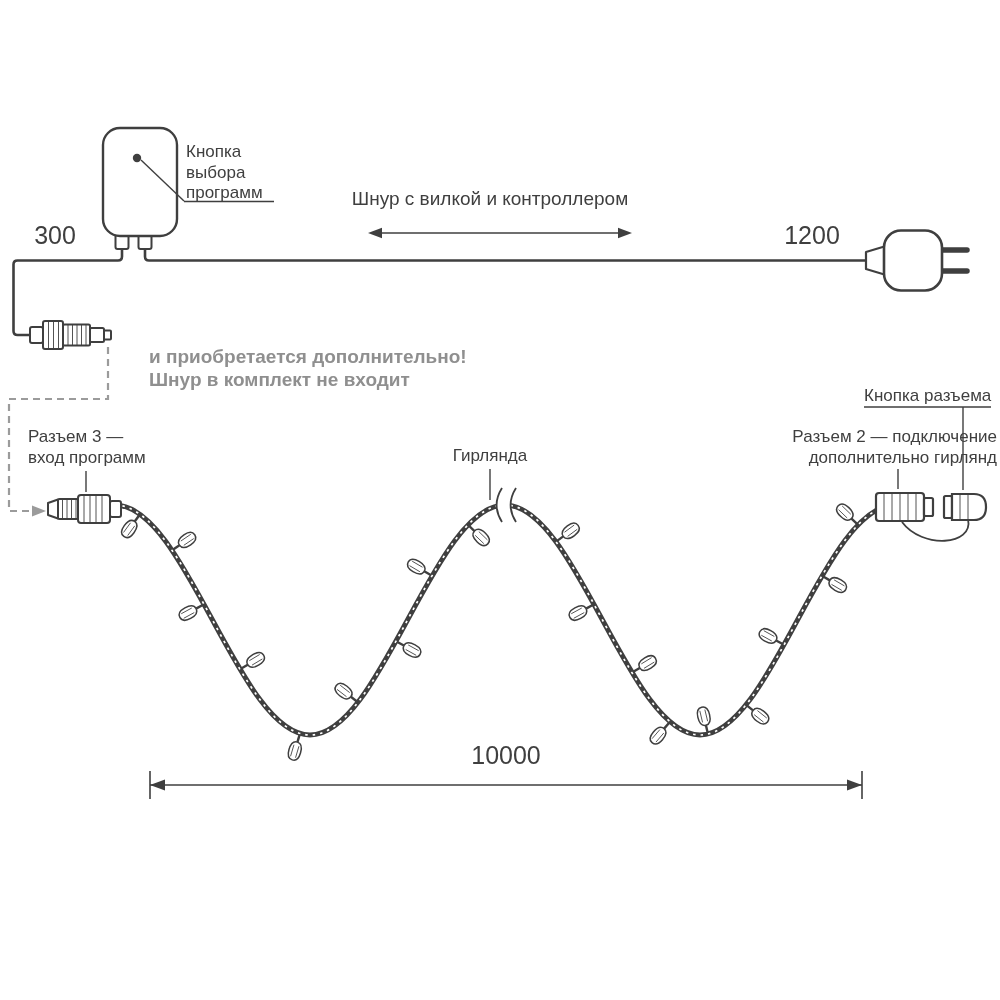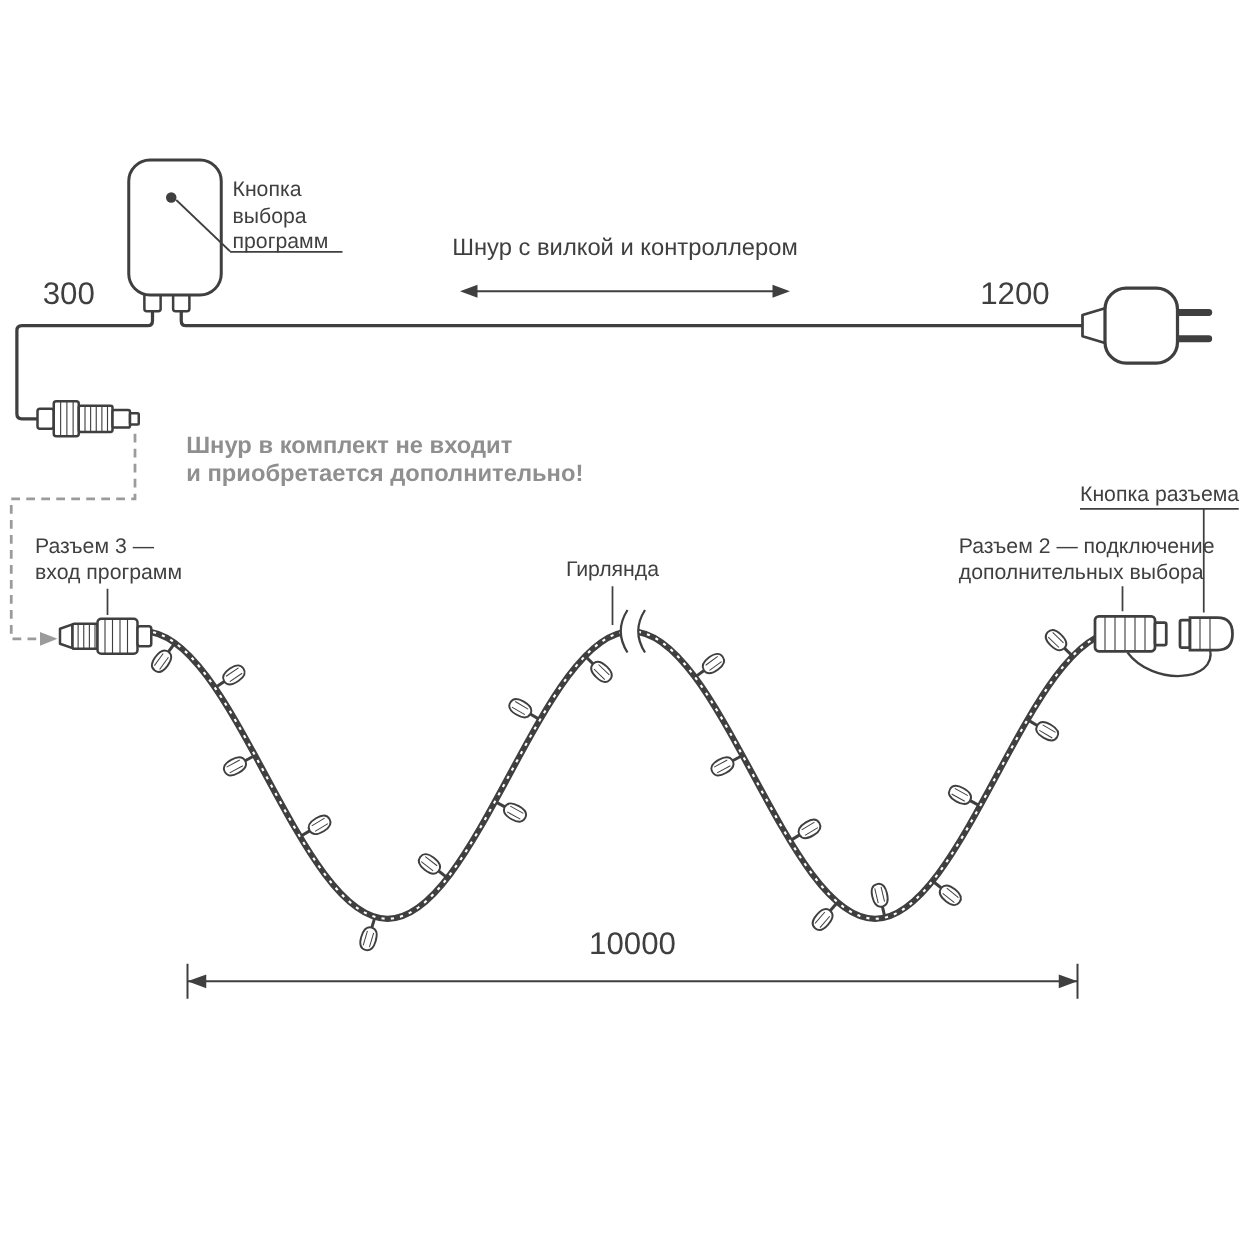--- a/index.html
+++ b/index.html
@@ -245,38 +245,38 @@
       <path d="M 862 785 L 847 779.5 V 790.5 Z" stroke="none"></path>
     </g>
   </svg>
 
   <div class="lbl fs17" style="left:186px; top:142px; width:100px;">
     <div>Кнопка</div>
     <div>выбора</div>
     <div>программ</div>
   </div>
 
-  <div class="lbl fs19 c" style="left:310px; top:187px; width:380px;text-align:center;">Шнур с вилкой и контроллером</div>
+  <div class="lbl fs19 c" style="left:300px; top:187px; width:380px;text-align:center;">Шнур с вилкой и контроллером</div>
 
   <div class="lbl fs24 c" style="left:18px;  top:221px; width:74px;">300</div>
   <div class="lbl fs24 c" style="left:772px; top:221px; width:80px;text-align:center;">1200</div>
 
   <div class="lbl fs19 muted" style="left:149px; top:345px; width:330px;">
+    <div>и приобретается дополнительно!</div>
     <div>Шнур в комплект не входит</div>
-    <div>и приобретается дополнительно!</div>
   </div>
 
   <div class="lbl fs17" style="left:28px; top:427px; width:130px;">
     <div>Разъем 3 —</div>
     <div>вход программ</div>
   </div>
 
   <div class="lbl fs17 c" style="left:430px; top:446px; width:120px;">Гирлянда</div>
 
-  <div class="lbl fs17" style="left:767px; top:427px; width:230px;">
+  <div class="lbl fs17" style="left:767px; top:427px; width:230px;text-align:right;">
     <div>Разъем 2 — подключение</div>
-    <div>дополнительных выбора</div>
+    <div>дополнительно гирлянд</div>
   </div>
 
   <div class="lbl fs17" style="left:864px; top:386px; width:135px;">Кнопка разъема</div>
 
   <div class="lbl fs24 c" style="left:441px; top:741px; width:130px;">10000</div>
 </div>
 
 </body></html>

